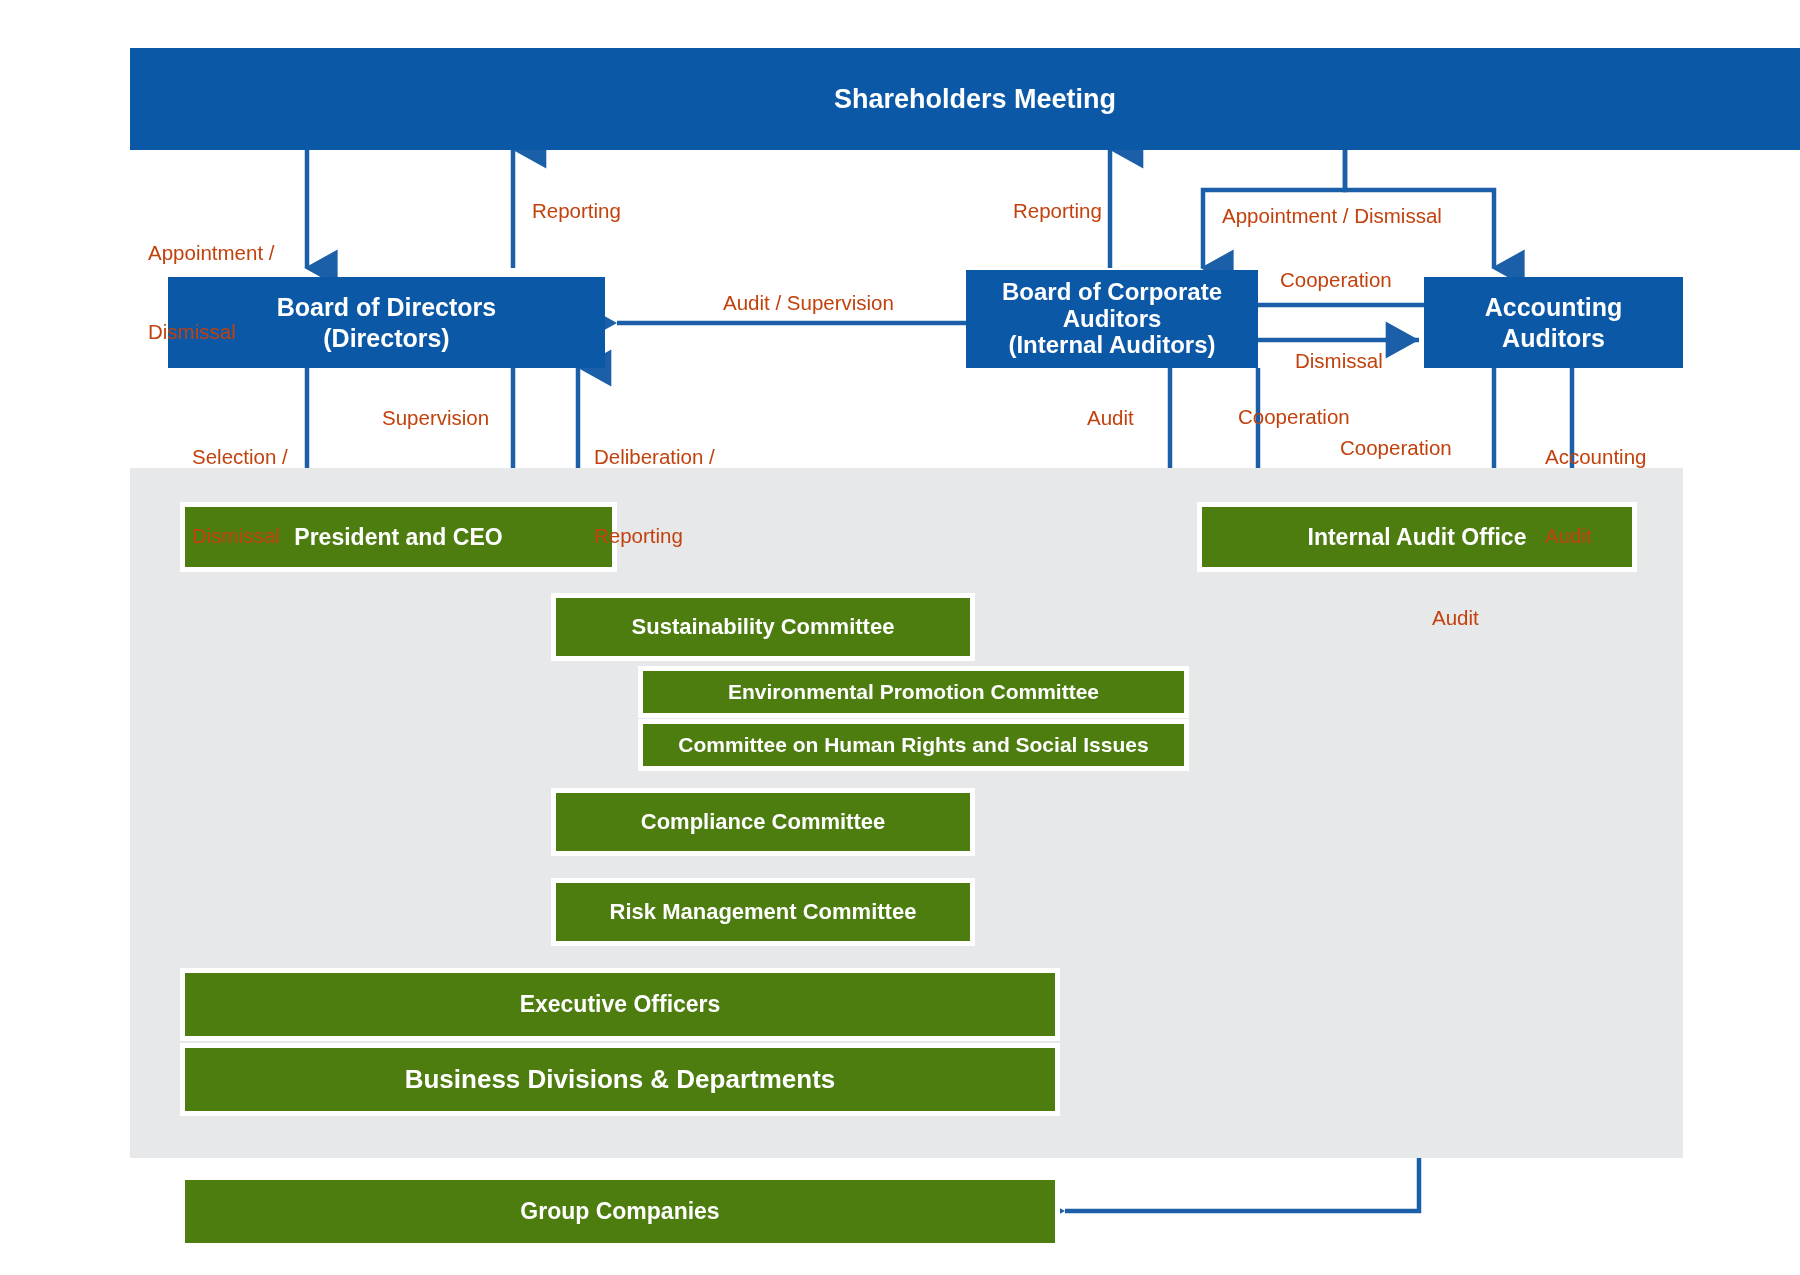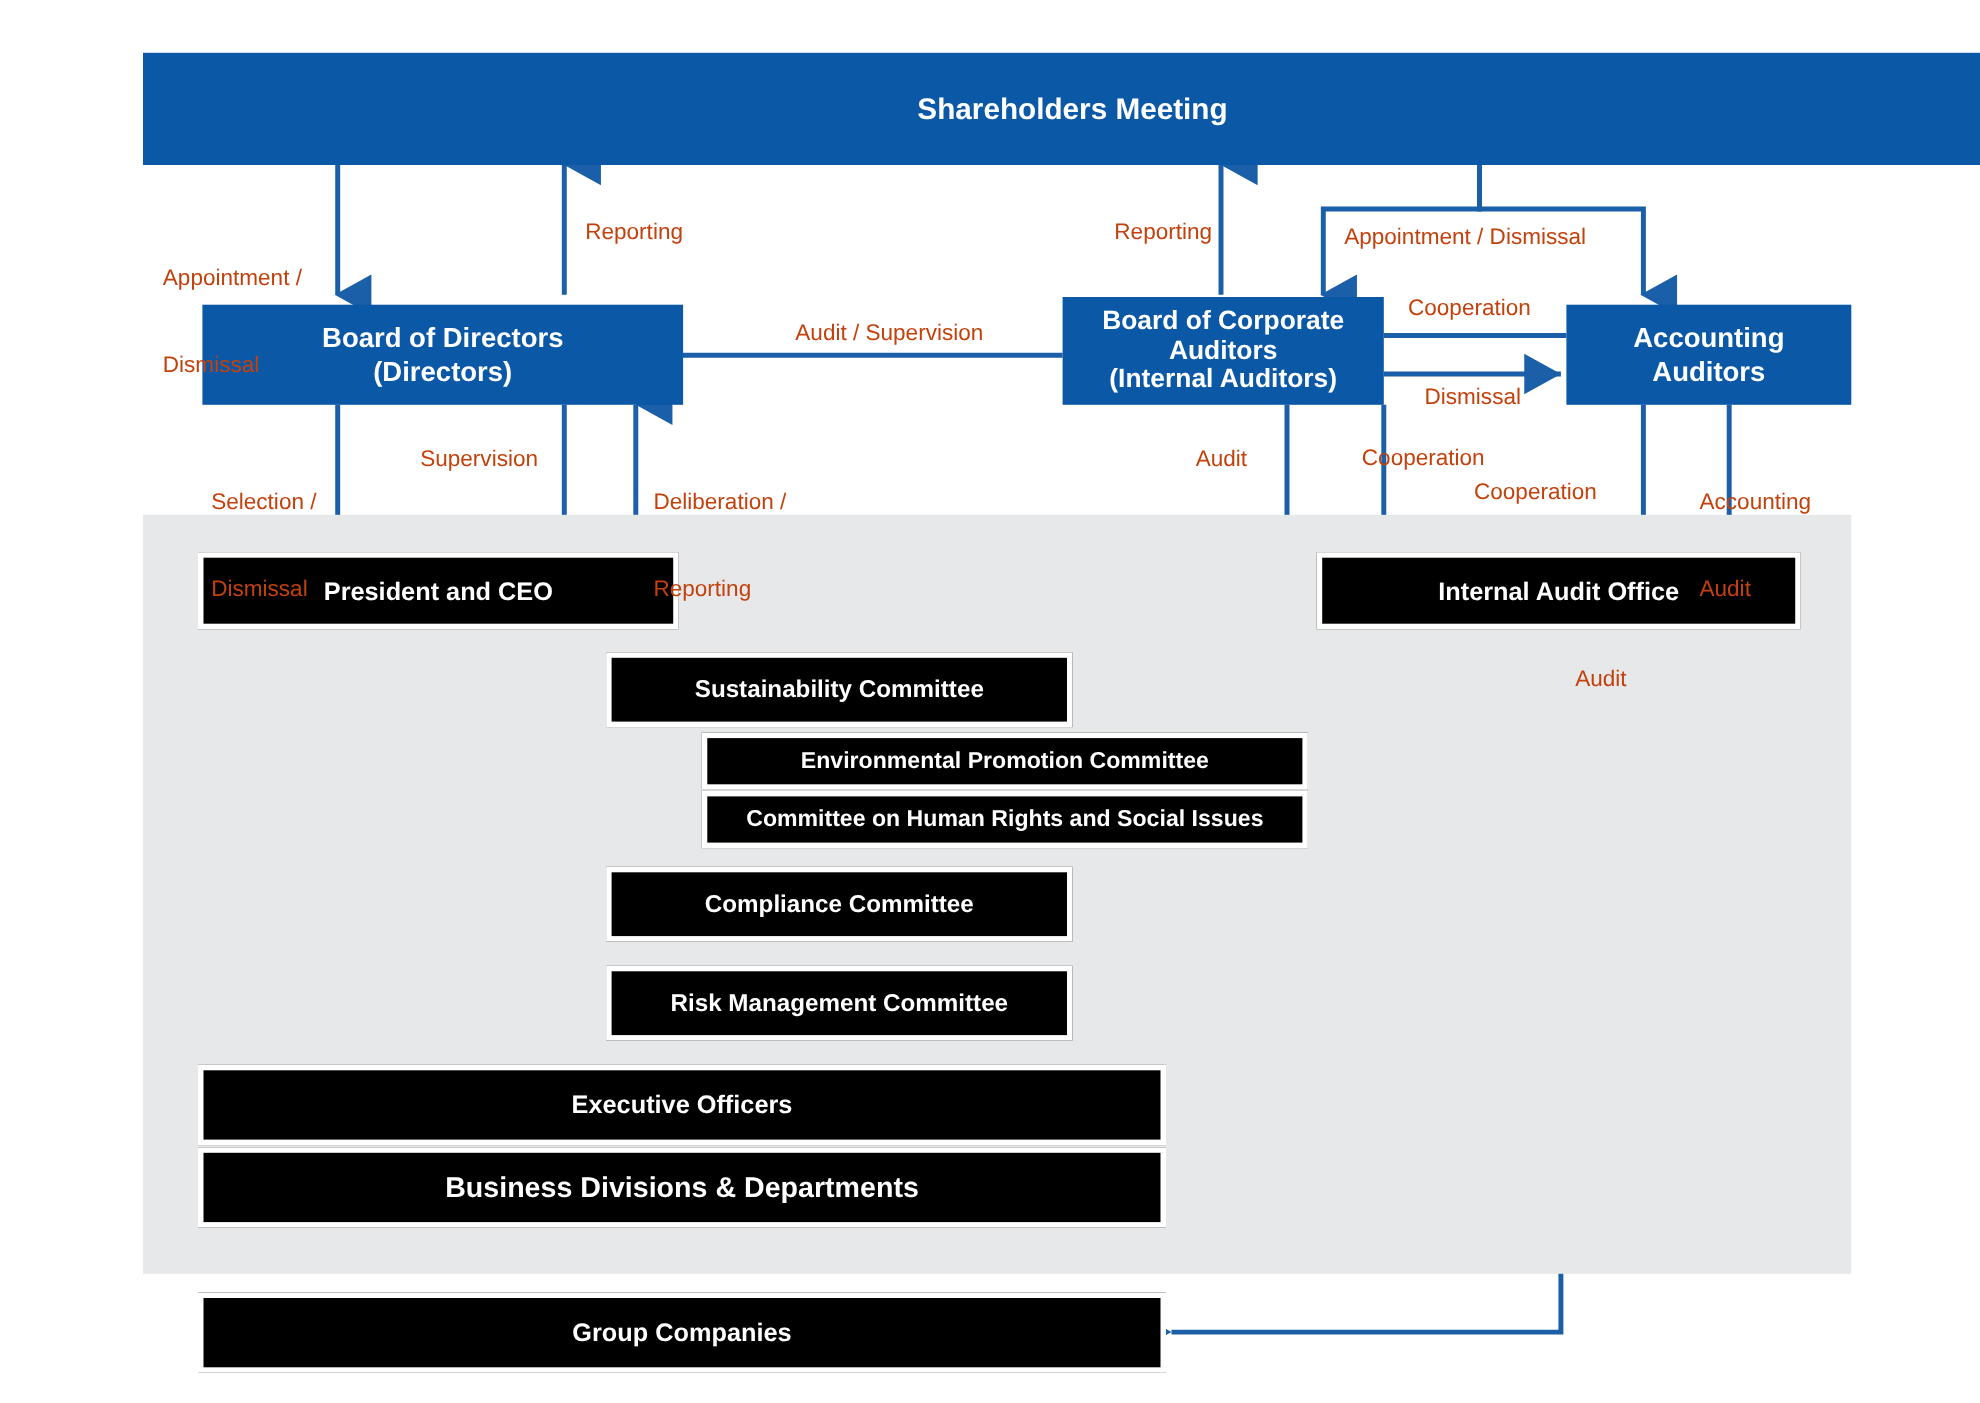--- a/index.html
+++ b/index.html
@@ -31,21 +31,21 @@
     text-align: center;
     color: #ffffff;
     font-weight: bold;
     line-height: 1.22;
     z-index: 5;
   }
   .box-dark {
     background: #0A58A6;
   }
   .box-light {
-    background: #000000;
+    background: #4d7c0f;
     border: 5px solid #ffffff;
   }
   .lbl {
     position: absolute;
     color: #c2410c;
     font-size: 20.5px;
     line-height: 1.28;
     white-space: pre;
     z-index: 6;
   }
@@ -141,21 +141,21 @@
       <path d="M592,667 L592,745"></path>
       <line x1="592" y1="692" x2="638" y2="692"></line>
       <line x1="592" y1="745" x2="638" y2="745"></line>
     </g>
   </svg>
 
   <div class="box box-dark" style="left:130px; top:48px; width:1690px; height:102px; font-size:27px;">
     <span>Shareholders Meeting</span>
   </div>
 
-  <div class="box box-dark" style="left:184px; top:277px; width:437px; height:91px; font-size:25px; flex-direction:column;">
+  <div class="box box-dark" style="left:168px; top:277px; width:437px; height:91px; font-size:25px; flex-direction:column;">
     <span>Board of Directors</span>
     <span>(Directors)</span>
   </div>
 
   <div class="box box-dark" style="left:966px; top:270px; width:292px; height:98px; font-size:24px; flex-direction:column; line-height:1.12;">
     <span>Board of Corporate</span>
     <span>Auditors</span>
     <span>(Internal Auditors)</span>
   </div>
 

